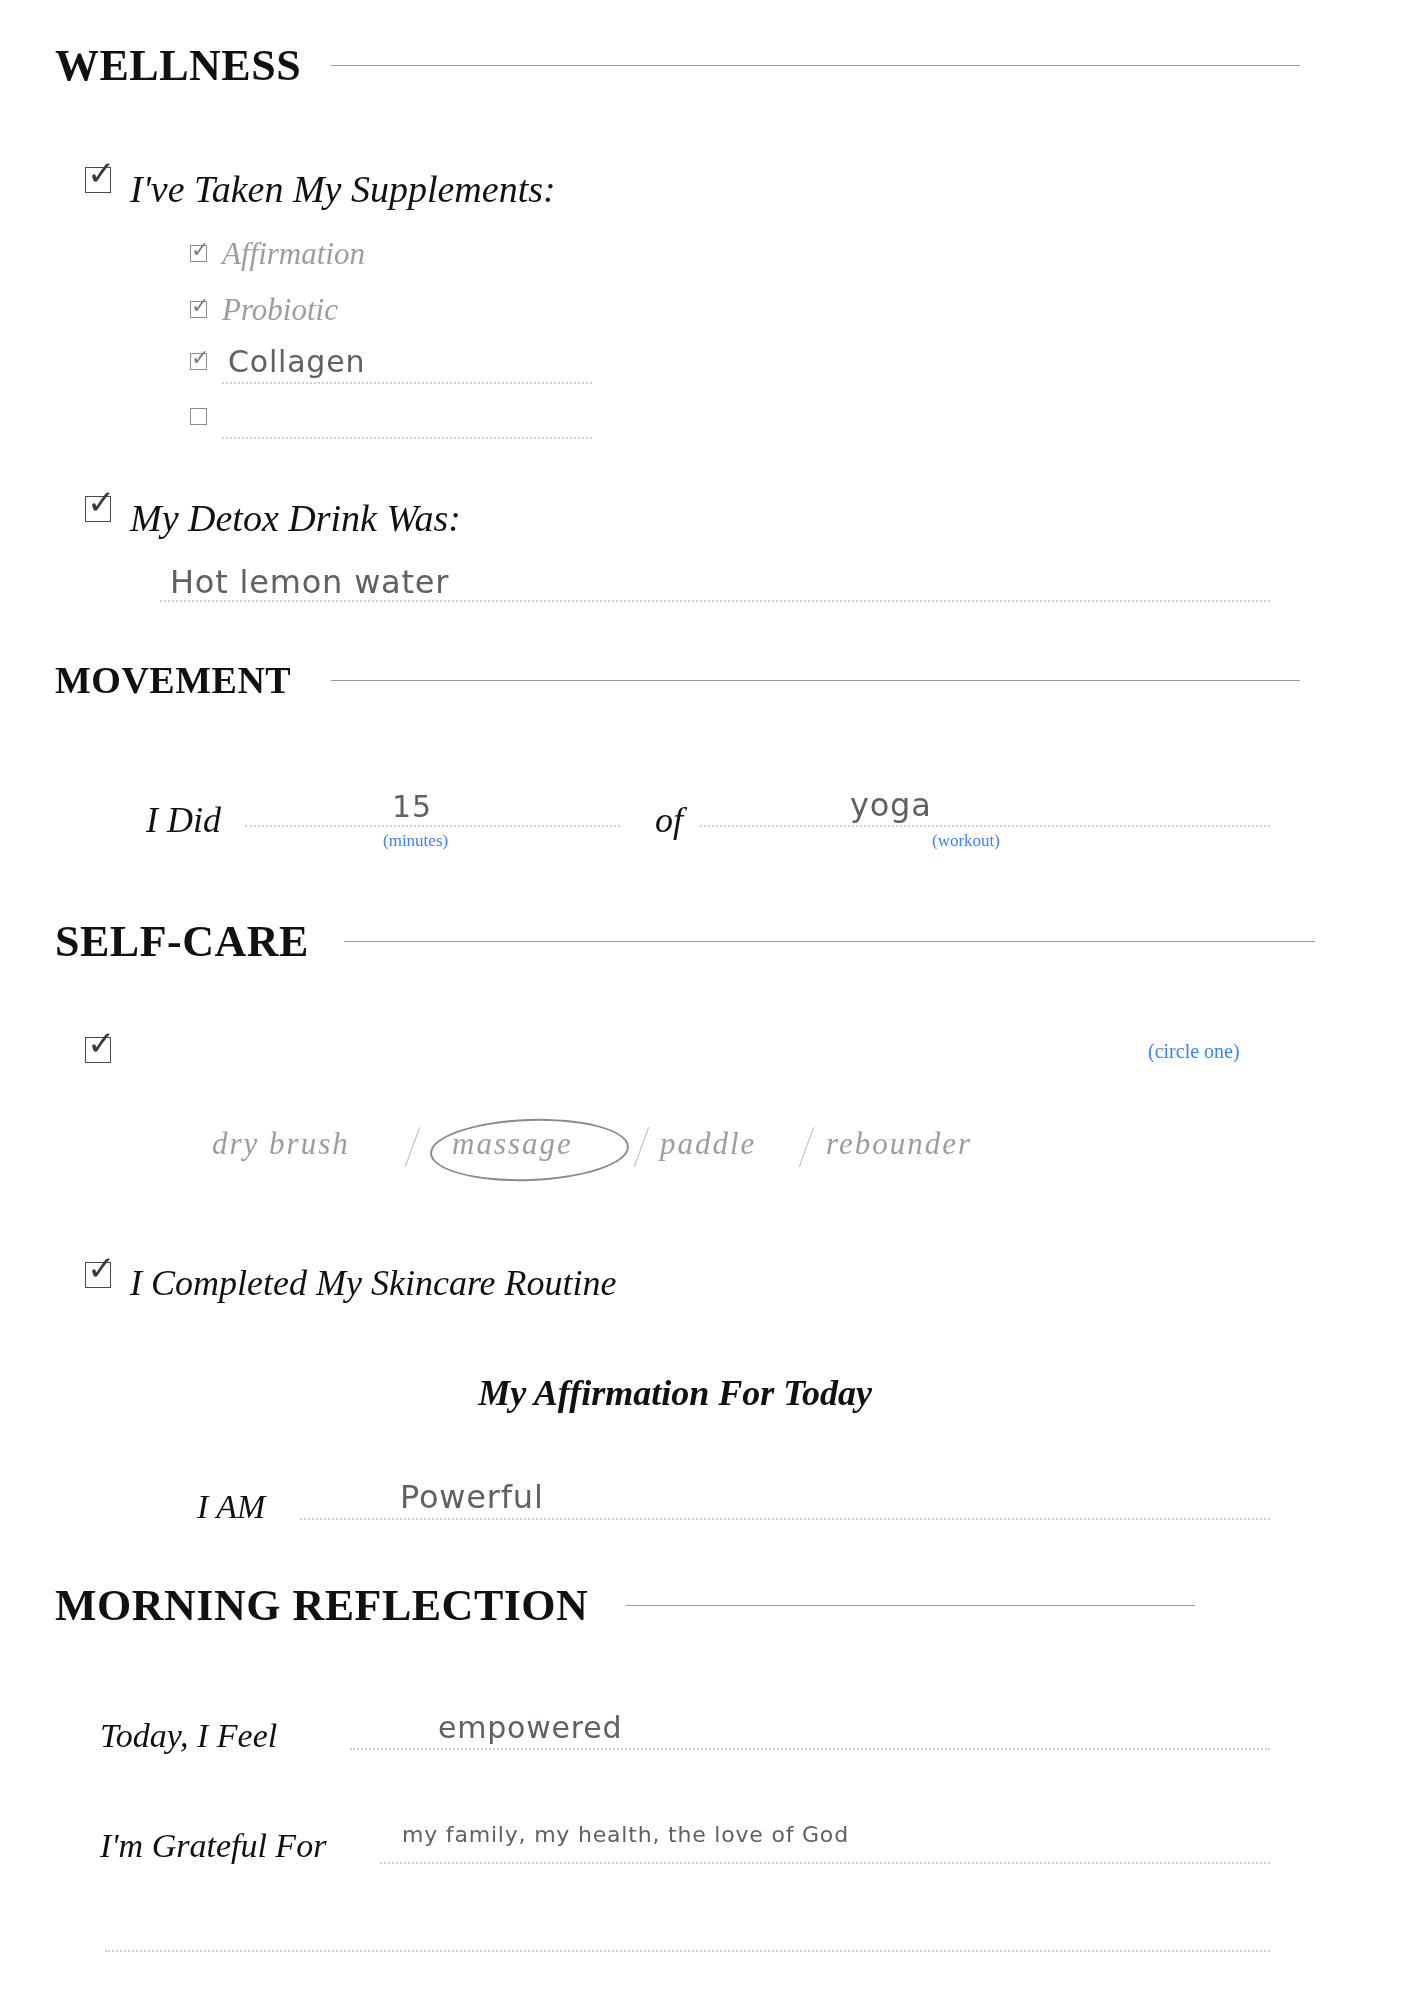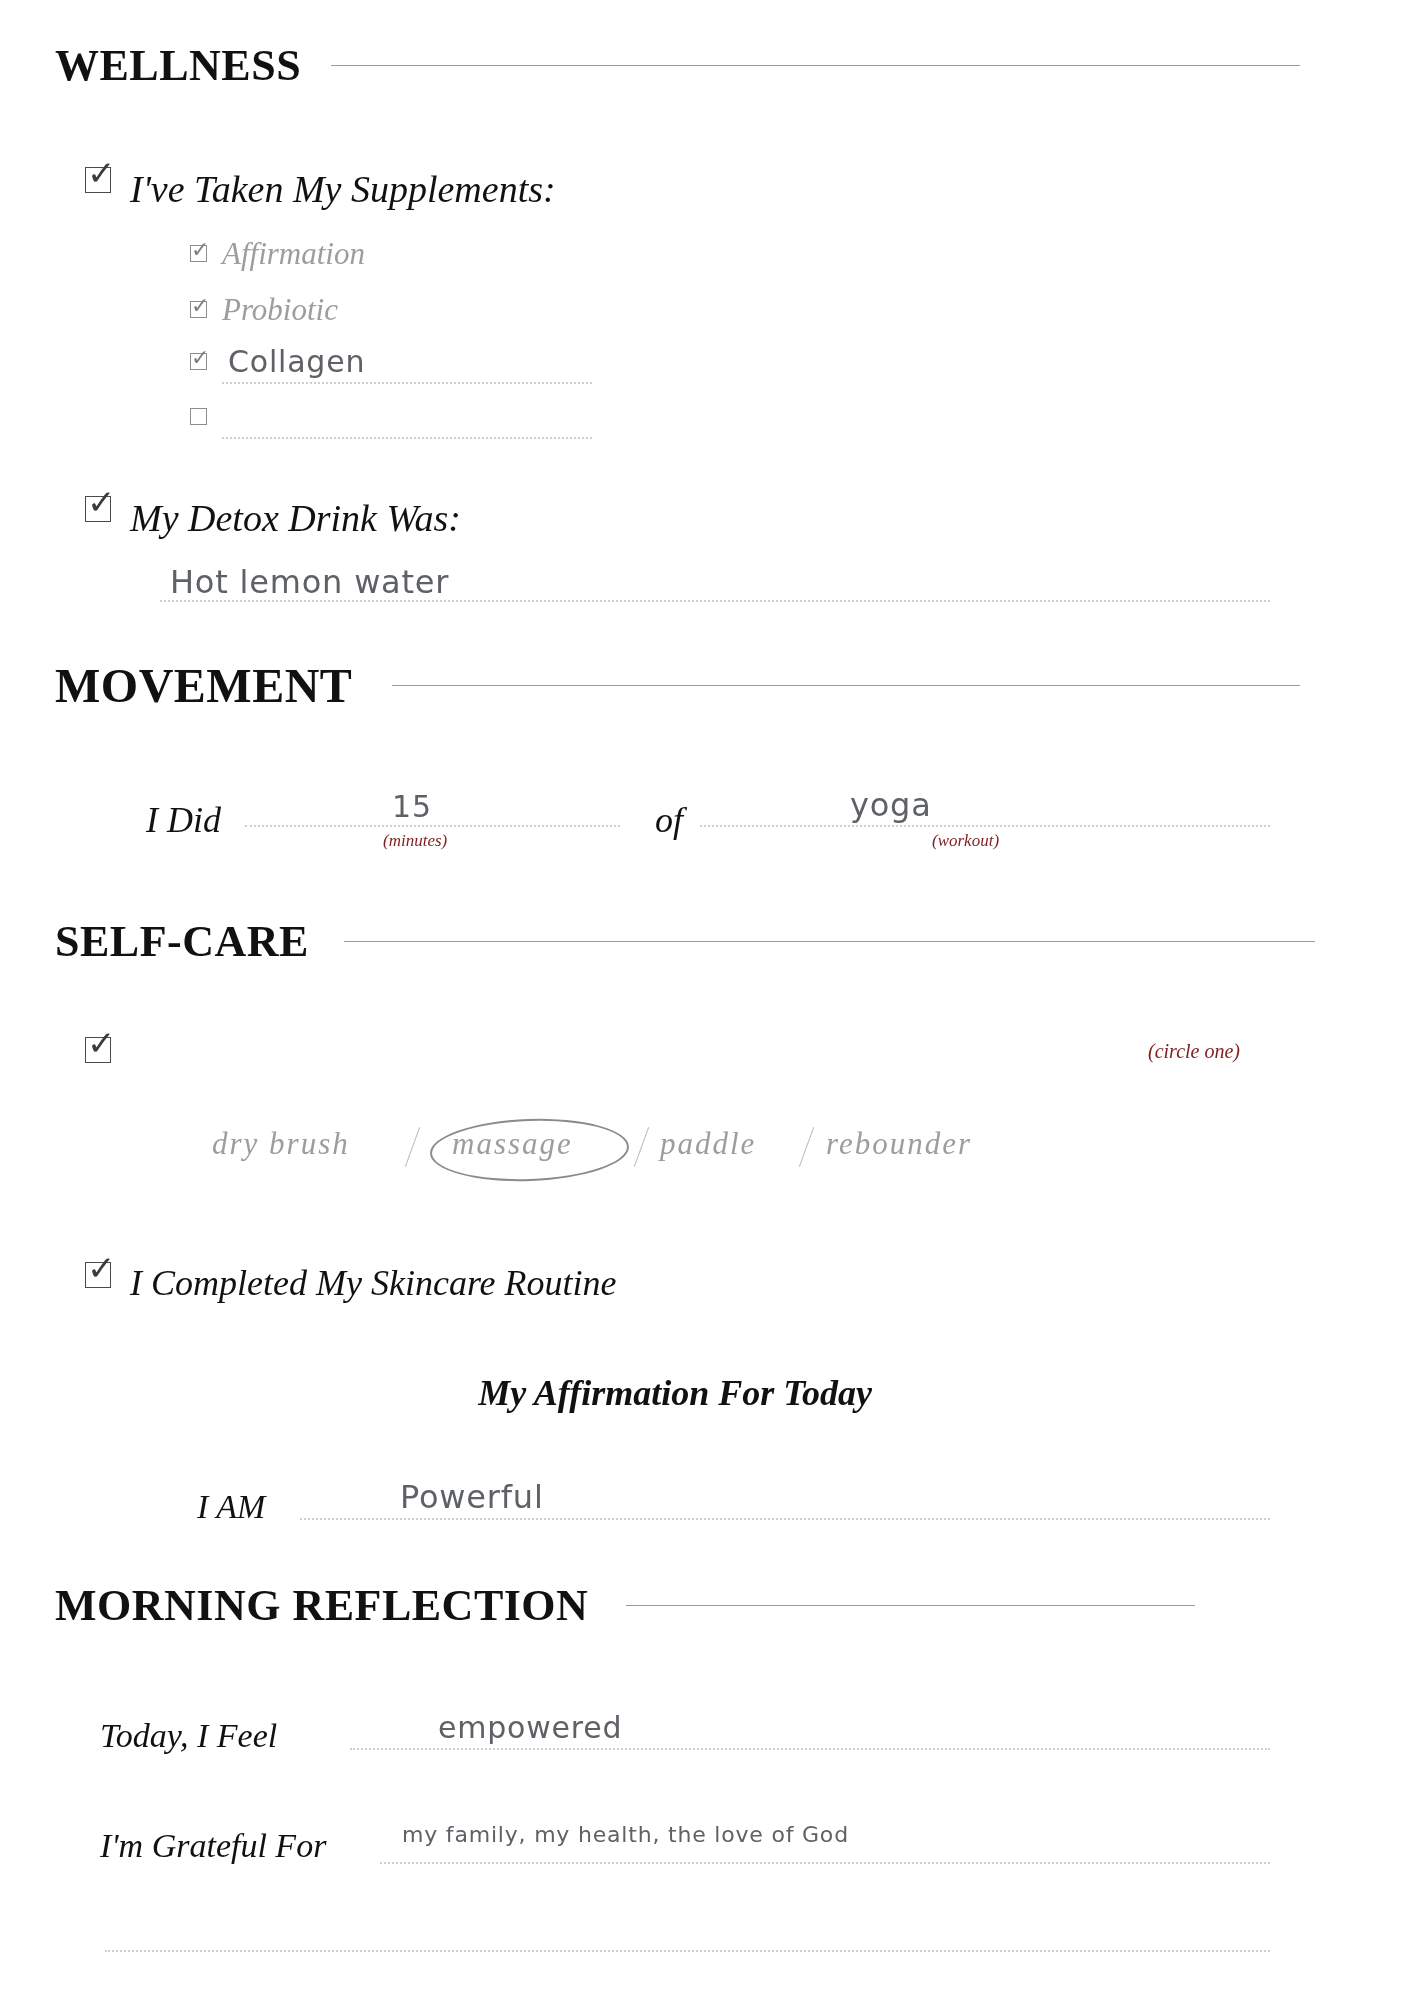--- a/index.html
+++ b/index.html
@@ -103,22 +103,21 @@
     transform: rotate(-2deg);
   }
   .slash {
     position: absolute;
     width: 1px;
     background: #bdbdbd;
     transform: rotate(20deg);
   }
   .caption {
     font-family: "Liberation Serif", serif;
-    font-style: italic;
-    color: #7f1d1d;
+    color: #3b82f6;
     font-size: 17px;
   }
 </style>
 </head>
 <body>
 
 <div class="page">
 
   <div class="section" style="top:40px; left:55px; right:55px;">
     <span class="section-title" style="font-size:44px;">WELLNESS</span>
@@ -151,21 +150,21 @@
   <span class="hand abs" style="left:228px; top:400px; font-size:30px;"></span>
 
   <span class="cbox big abs" style="left:85px; top:496px;">
     <span class="tick">✓</span>
   </span>
   <span class="prompt abs" style="left:130px; top:484px; font-size:38px;">My Detox Drink Was:</span>
   <span class="dots" style="left:160px; top:600px; width:1110px;"></span>
   <span class="hand abs" style="left:170px; top:563px; font-size:32px;">Hot lemon water</span>
 
   <div class="section" style="top:658px; left:55px; right:55px;">
-    <span class="section-title" style="font-size:48px;text-align:center;">MOVEMENT</span>
+    <span class="section-title" style="font-size:38px;text-align:center;">MOVEMENT</span>
     <span class="section-rule" style="margin-left:40px; margin-right:55px;"></span>
   </div>
 
   <span class="prompt abs" style="left:146px; top:787px; font-size:36px;">I Did</span>
   <span class="dots" style="left:245px; top:825px; width:375px;"></span>
   <span class="hand abs" style="left:392px; top:789px; font-size:30px;">15</span>
   <span class="caption abs" style="left:383px; top:831px;">(minutes)</span>
 
   <span class="prompt abs" style="left:655px; top:787px; font-size:36px;">of</span>
   <span class="dots" style="left:700px; top:825px; width:570px;"></span>

